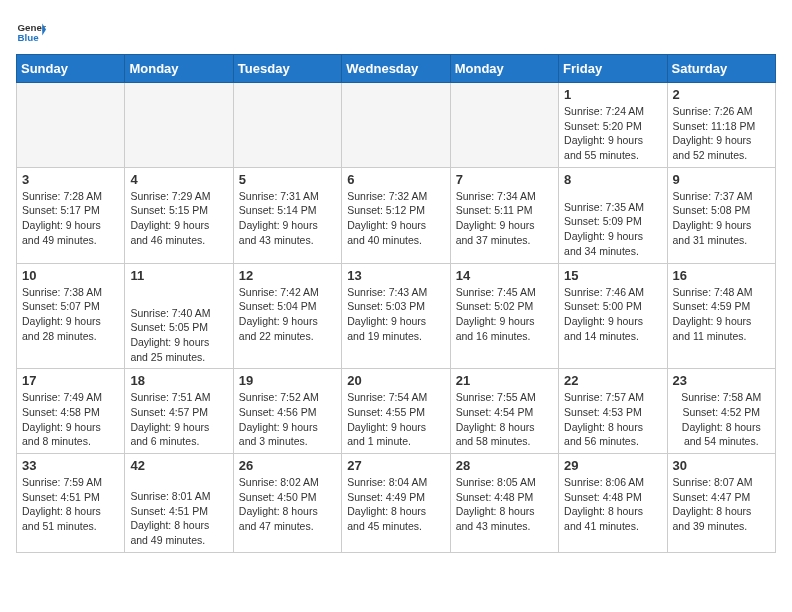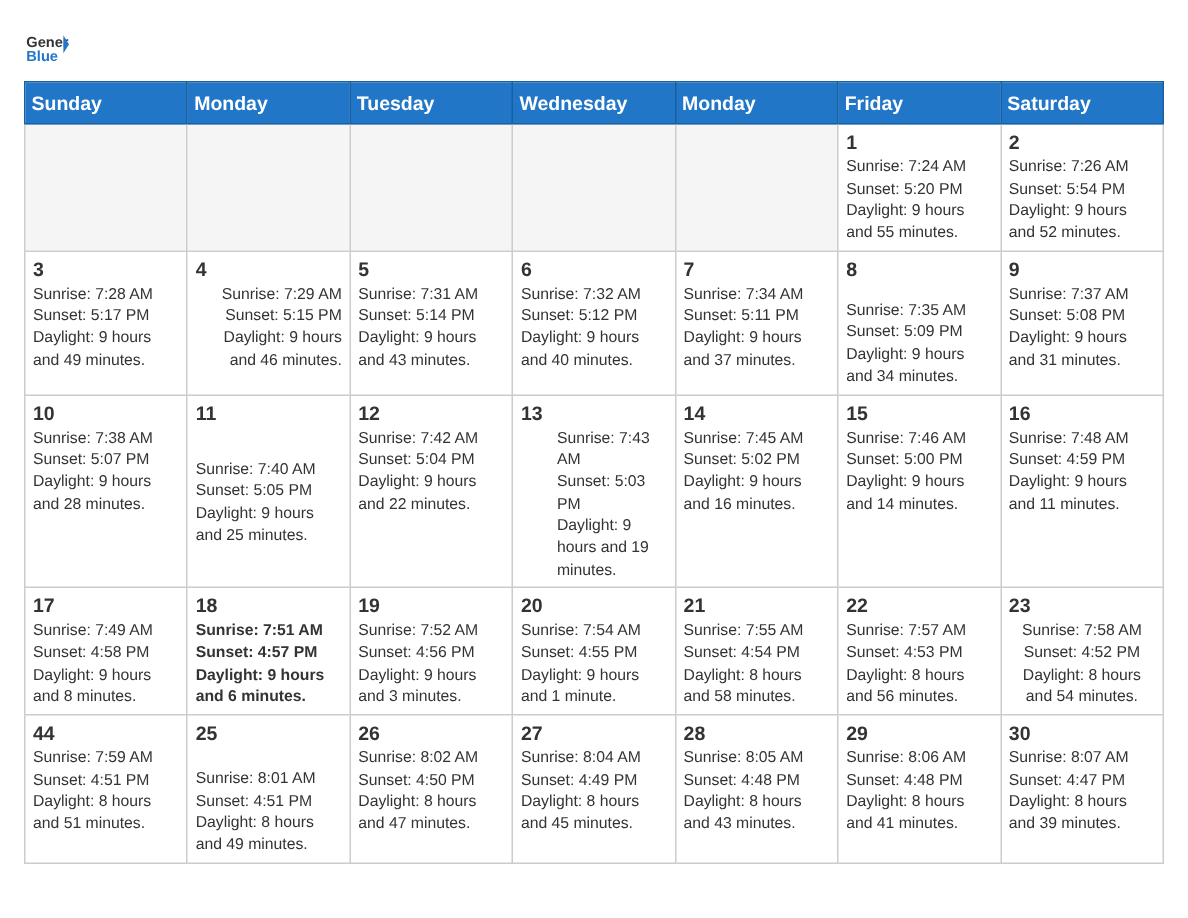--- a/index.html
+++ b/index.html
@@ -116,34 +116,34 @@
         <td class="empty"></td>
         <td>
           <span class="day-number">1</span>
           <div class="day-info" style="white-space: pre-line;">Sunrise: 7:24 AM
 Sunset: 5:20 PM
 Daylight: 9 hours and 55 minutes.</div>
         </td>
         <td>
           <span class="day-number">2</span>
           <div class="day-info" style="white-space: pre-line;">Sunrise: 7:26 AM
-Sunset: 5:54 PM
+Sunset: 11:18 PM
 Daylight: 9 hours and 52 minutes.</div>
         </td>
       </tr>
       <tr>
         <td>
           <span class="day-number">3</span>
           <div class="day-info" style="white-space: pre-line;">Sunrise: 7:28 AM
 Sunset: 5:17 PM
 Daylight: 9 hours and 49 minutes.</div>
         </td>
         <td>
           <span class="day-number">4</span>
-          <div class="day-info" style="white-space: pre-line; text-align: right;">Sunrise: 7:29 AM
+          <div class="day-info" style="white-space: pre-line;">Sunrise: 7:29 AM
 Sunset: 5:15 PM
 Daylight: 9 hours and 46 minutes.</div>
         </td>
         <td>
           <span class="day-number">5</span>
           <div class="day-info" style="white-space: pre-line;">Sunrise: 7:31 AM
 Sunset: 5:14 PM
 Daylight: 9 hours and 43 minutes.</div>
         </td>
         <td>
@@ -185,21 +185,21 @@
 Daylight: 9 hours and 25 minutes.</div>
         </td>
         <td>
           <span class="day-number">12</span>
           <div class="day-info" style="white-space: pre-line;">Sunrise: 7:42 AM
 Sunset: 5:04 PM
 Daylight: 9 hours and 22 minutes.</div>
         </td>
         <td>
           <span class="day-number">13</span>
-          <div class="day-info" style="white-space: pre-line; margin-left: 24px;">Sunrise: 7:43 AM
+          <div class="day-info" style="white-space: pre-line;">Sunrise: 7:43 AM
 Sunset: 5:03 PM
 Daylight: 9 hours and 19 minutes.</div>
         </td>
         <td>
           <span class="day-number">14</span>
           <div class="day-info" style="white-space: pre-line;">Sunrise: 7:45 AM
 Sunset: 5:02 PM
 Daylight: 9 hours and 16 minutes.</div>
         </td>
         <td>
@@ -217,21 +217,21 @@
       </tr>
       <tr>
         <td>
           <span class="day-number">17</span>
           <div class="day-info" style="white-space: pre-line;">Sunrise: 7:49 AM
 Sunset: 4:58 PM
 Daylight: 9 hours and 8 minutes.</div>
         </td>
         <td>
           <span class="day-number">18</span>
-          <div class="day-info" style="white-space: pre-line; font-weight: bold;">Sunrise: 7:51 AM
+          <div class="day-info" style="white-space: pre-line;">Sunrise: 7:51 AM
 Sunset: 4:57 PM
 Daylight: 9 hours and 6 minutes.</div>
         </td>
         <td>
           <span class="day-number">19</span>
           <div class="day-info" style="white-space: pre-line;">Sunrise: 7:52 AM
 Sunset: 4:56 PM
 Daylight: 9 hours and 3 minutes.</div>
         </td>
         <td>
@@ -254,27 +254,27 @@
         </td>
         <td>
           <span class="day-number">23</span>
           <div class="day-info" style="white-space: pre-line; text-align: center;">Sunrise: 7:58 AM
 Sunset: 4:52 PM
 Daylight: 8 hours and 54 minutes.</div>
         </td>
       </tr>
       <tr>
         <td>
-          <span class="day-number">44</span>
+          <span class="day-number">33</span>
           <div class="day-info" style="white-space: pre-line;">Sunrise: 7:59 AM
 Sunset: 4:51 PM
 Daylight: 8 hours and 51 minutes.</div>
         </td>
         <td>
-          <span class="day-number">25</span>
+          <span class="day-number">42</span>
           <div class="day-info" style="white-space: pre-line; margin-top: 16px;">Sunrise: 8:01 AM
 Sunset: 4:51 PM
 Daylight: 8 hours and 49 minutes.</div>
         </td>
         <td>
           <span class="day-number">26</span>
           <div class="day-info" style="white-space: pre-line;">Sunrise: 8:02 AM
 Sunset: 4:50 PM
 Daylight: 8 hours and 47 minutes.</div>
         </td>

